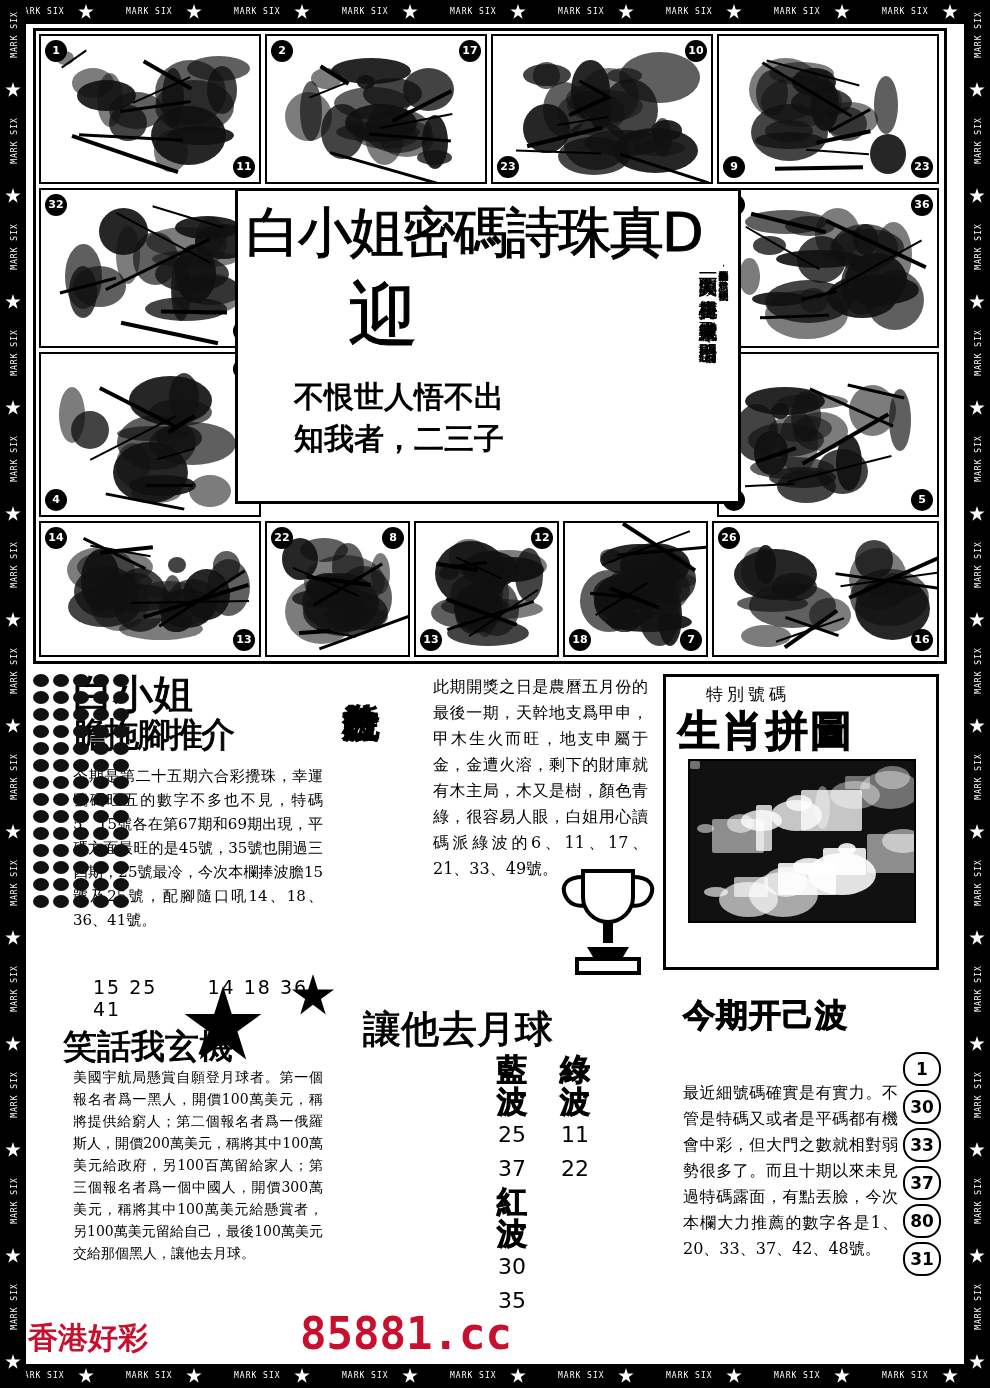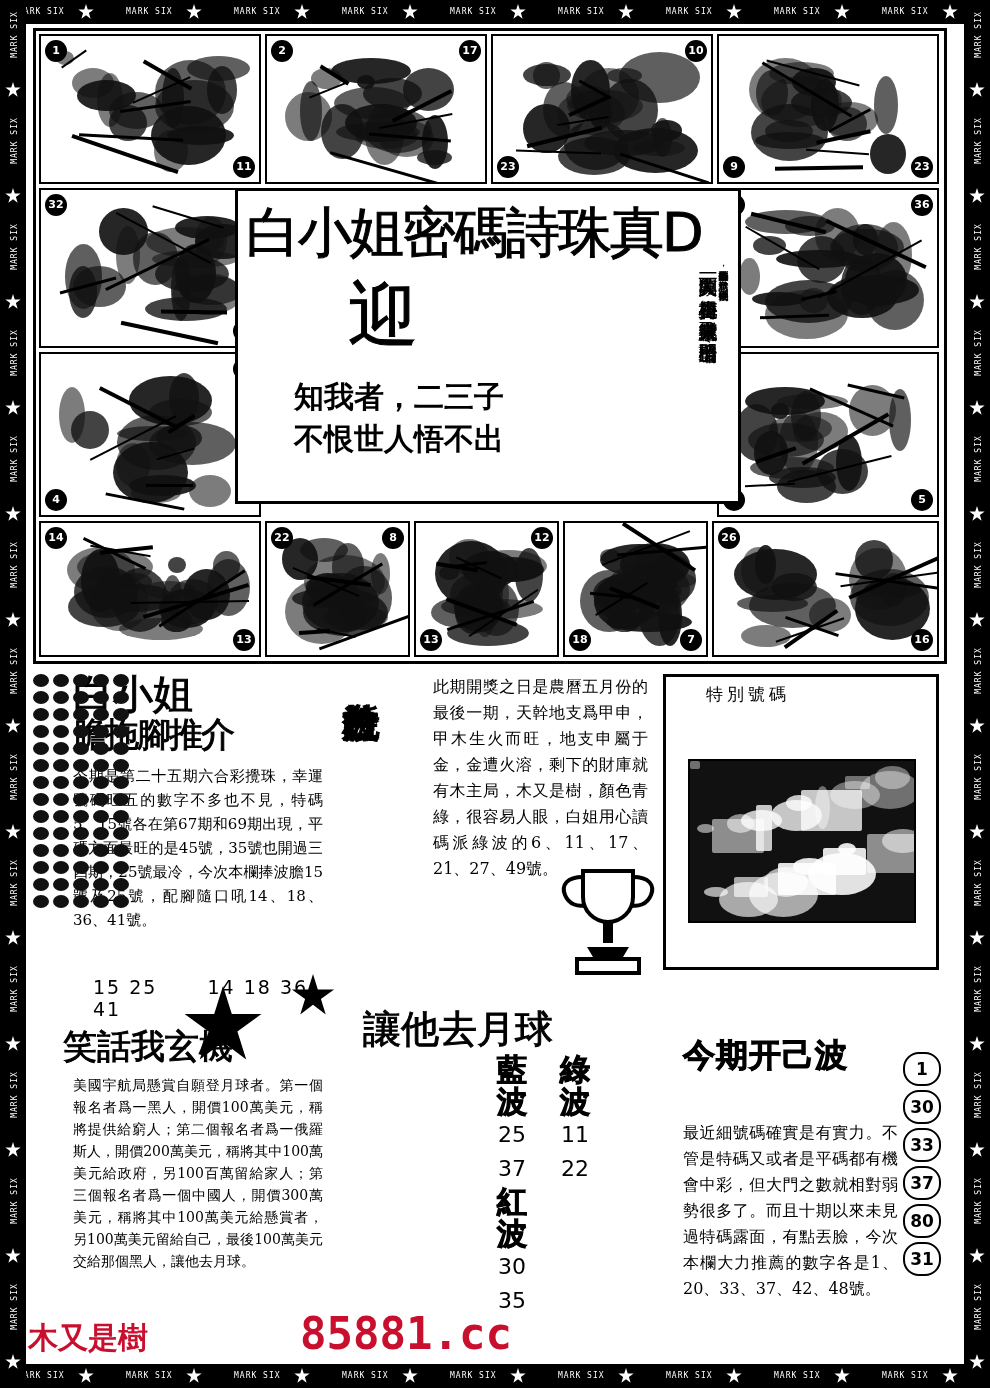--- a/index.html
+++ b/index.html
@@ -77,35 +77,35 @@
            text-align:justify;font-family:"DejaVu Serif","Liberation Serif",serif;}
 
   .zodiac{left:630px;top:0;width:270px;height:290px;border:3px solid #000;}
   .zodiac-h1{position:absolute;left:40px;top:6px;font-size:17px;letter-spacing:4px;}
   .zodiac-h2{position:absolute;left:12px;top:26px;font-size:42px;letter-spacing:2px;
              font-weight:bold;}
   .zodiac-img{position:absolute;left:22px;top:82px;width:224px;height:160px;
               border:2px solid #000;background:#111;overflow:hidden;}
 
   .joke-title{left:30px;top:350px;width:250px;font-size:34px;}
-  .joke-body{left:40px;top:400px;width:250px;font-size:14px;line-height:22px;
+  .joke-body{left:40px;top:392px;width:250px;font-size:14px;line-height:22px;
              text-align:justify;font-family:"DejaVu Serif","Liberation Serif",serif;}
 
   .star{position:absolute;background:#000;
      clip-path:polygon(50% 0,61% 35%,98% 35%,68% 57%,79% 92%,50% 70%,21% 92%,32% 57%,2% 35%,39% 35%);}
 
   .wave-title{left:330px;top:330px;width:290px;font-size:38px;}
   .wave-grid{left:330px;top:390px;width:105px;height:250px;}
   .wave-cols{left:450px;top:380px;width:180px;}
   .wave-col{display:inline-block;width:58px;text-align:center;vertical-align:top;}
   .wave-col .nm{font-size:30px;line-height:32px;font-weight:bold;}
   .wave-col .v{font-size:22px;line-height:34px;}
 
   .today{left:650px;top:320px;width:258px;}
-  .today-title{font-size:32px;font-weight:bold;letter-spacing:1px;margin-top:40px;}
+  .today-title{font-size:32px;font-weight:bold;letter-spacing:1px;}
   .today-body{margin-top:42px;width:215px;font-size:16px;line-height:26px;
               text-align:justify;font-family:"DejaVu Serif","Liberation Serif",serif;}
   .numcol{position:absolute;right:0;top:58px;width:38px;}
   .numcol div{width:34px;height:30px;border:2px solid #000;border-radius:16px;
      margin-bottom:4px;font-size:17px;line-height:30px;text-align:center;font-weight:bold;}
 
   .footer-left{position:absolute;left:28px;top:1318px;font-size:30px;font-weight:bold;
      color:#c8102e;font-family:"DejaVu Sans",sans-serif;}
   .footer-url{position:absolute;left:300px;top:1308px;font-size:44px;font-weight:bold;
      color:#c8102e;font-family:"DejaVu Sans Mono","Liberation Mono",monospace;}
@@ -597,53 +597,54 @@
 
     <div class="poster">
       <div class="poster-title brush">白小姐密碼詩珠真D</div>
       <div class="poster-seal brush">迎</div>
       <div class="poster-note">白小姐特别來献計畫数碼诗，敬意精選詩意，便從圖中找到密碼。</div>
       <div class="poster-verse">一笑人閒万象興
 樹上梅花香掛鼻
 火靈繞飛寒微響
 逍不發橋出門瑞</div>
       <div class="poster-sub">
+        <div>不恨世人悟不出</div>
         <div>知我者，二三子</div>
-        <div>不恨世人悟不出</div>
       </div>
     </div>
 
     <div class="lower">
 
       <div class="blk t1-title brush">
         <div>白小姐</div>
         <div class="l2">膽拖腳推介</div>
       </div>
       <div class="blk t1-body">今期是第二十五期六合彩攪珠，幸運號碼旺五的數字不多也不見，特碼 5、15號各在第67期和69期出現，平碼方面最旺的是45號，35號也開過三四期，25號最冷，今次本欄捧波膽15號及25號，配腳隨口吼14、18、36、41號。</div>
       <div class="blk t1-nums">
         <span>15  25</span>
         <span style="display:inline-block;width:34px"></span>
         <span>14 18 36 41</span>
       </div>
 
       <div class="blk vtitle brush">白姓色波分析</div>
 
-      <div class="blk t2-body">此期開獎之日是農曆五月份的最後一期，天幹地支爲甲申，甲木生火而旺，地支申屬于金，金遭火溶，剩下的財庫就有木主局，木又是樹，顏色青綠，很容易人眼，白姐用心讀碼派綠波的6、11、17、21、27、49號。</div>
+      <div class="blk t2-body">此期開獎之日是農曆五月份的最後一期，天幹地支爲甲申，甲木生火而旺，地支申屬于金，金遭火溶，剩下的財庫就有木主局，木又是樹，顏色青綠，很容易人眼，白姐用心讀碼派綠波的6、11、17、21、33、49號。</div>
 
       <svg class="trophy" viewBox="0 0 110 125">
         <path d="M30 12 h50 v26 a25 25 0 0 1 -50 0 z" fill="none" stroke="#000" stroke-width="4"></path>
         <path d="M30 18 c-16 0 -22 8 -18 18 c4 10 14 12 20 10" fill="none" stroke="#000" stroke-width="4"></path>
         <path d="M80 18 c16 0 22 8 18 18 c-4 10 -14 12 -20 10" fill="none" stroke="#000" stroke-width="4"></path>
         <rect x="50" y="62" width="10" height="22" fill="#000"></rect>
         <path d="M34 88 h42 l-6 10 h-30 z" fill="#000"></path>
         <rect x="24" y="100" width="62" height="14" fill="none" stroke="#000" stroke-width="4"></rect>
       </svg>
 
       <div class="blk zodiac">
         <div class="zodiac-h1">特別號碼</div>
+        <div class="zodiac-h2 brush">生肖拼圖</div>
         <div class="zodiac-img" id="zodiac-art">
             <span style="position: absolute; background: rgb(255, 255, 255); width: 10px; height: 8px; left: 0px; top: 0px; border-radius: 2px; opacity: 0.4;"></span>
             <span style="position: absolute; background: rgb(255, 255, 255); width: 27px; height: 19px; left: 37px; top: 53px; border-radius: 50%; opacity: 0.52;"></span>
             <span style="position: absolute; background: rgb(255, 255, 255); width: 44px; height: 30px; left: 74px; top: 106px; border-radius: 50%; opacity: 0.64;"></span>
             <span style="position: absolute; background: rgb(255, 255, 255); width: 61px; height: 41px; left: 111px; top: 29px; border-radius: 2px; opacity: 0.76;"></span>
             <span style="position: absolute; background: rgb(255, 255, 255); width: 18px; height: 12px; left: 148px; top: 82px; border-radius: 50%; opacity: 0.88;"></span>
             <span style="position: absolute; background: rgb(255, 255, 255); width: 35px; height: 23px; left: 185px; top: 5px; border-radius: 50%; opacity: 0.4;"></span>
             <span style="position: absolute; background: rgb(255, 255, 255); width: 52px; height: 34px; left: 22px; top: 58px; border-radius: 2px; opacity: 0.52;"></span>
             <span style="position: absolute; background: rgb(255, 255, 255); width: 69px; height: 45px; left: 59px; top: 111px; border-radius: 50%; opacity: 0.64;"></span>
             <span style="position: absolute; background: rgb(255, 255, 255); width: 26px; height: 16px; left: 96px; top: 34px; border-radius: 50%; opacity: 0.76;"></span>
@@ -772,15 +773,15 @@
             <div>33</div>
             <div>37</div>
             <div>80</div>
             <div>31</div>
           </div>
       </div>
 
     </div>
   </div>
 
-  <div class="footer-left">木又是樹</div>
+  <div class="footer-left">香港好彩</div>
   <div class="footer-url">85881.cc</div>
 </div>
 
 </body></html>

